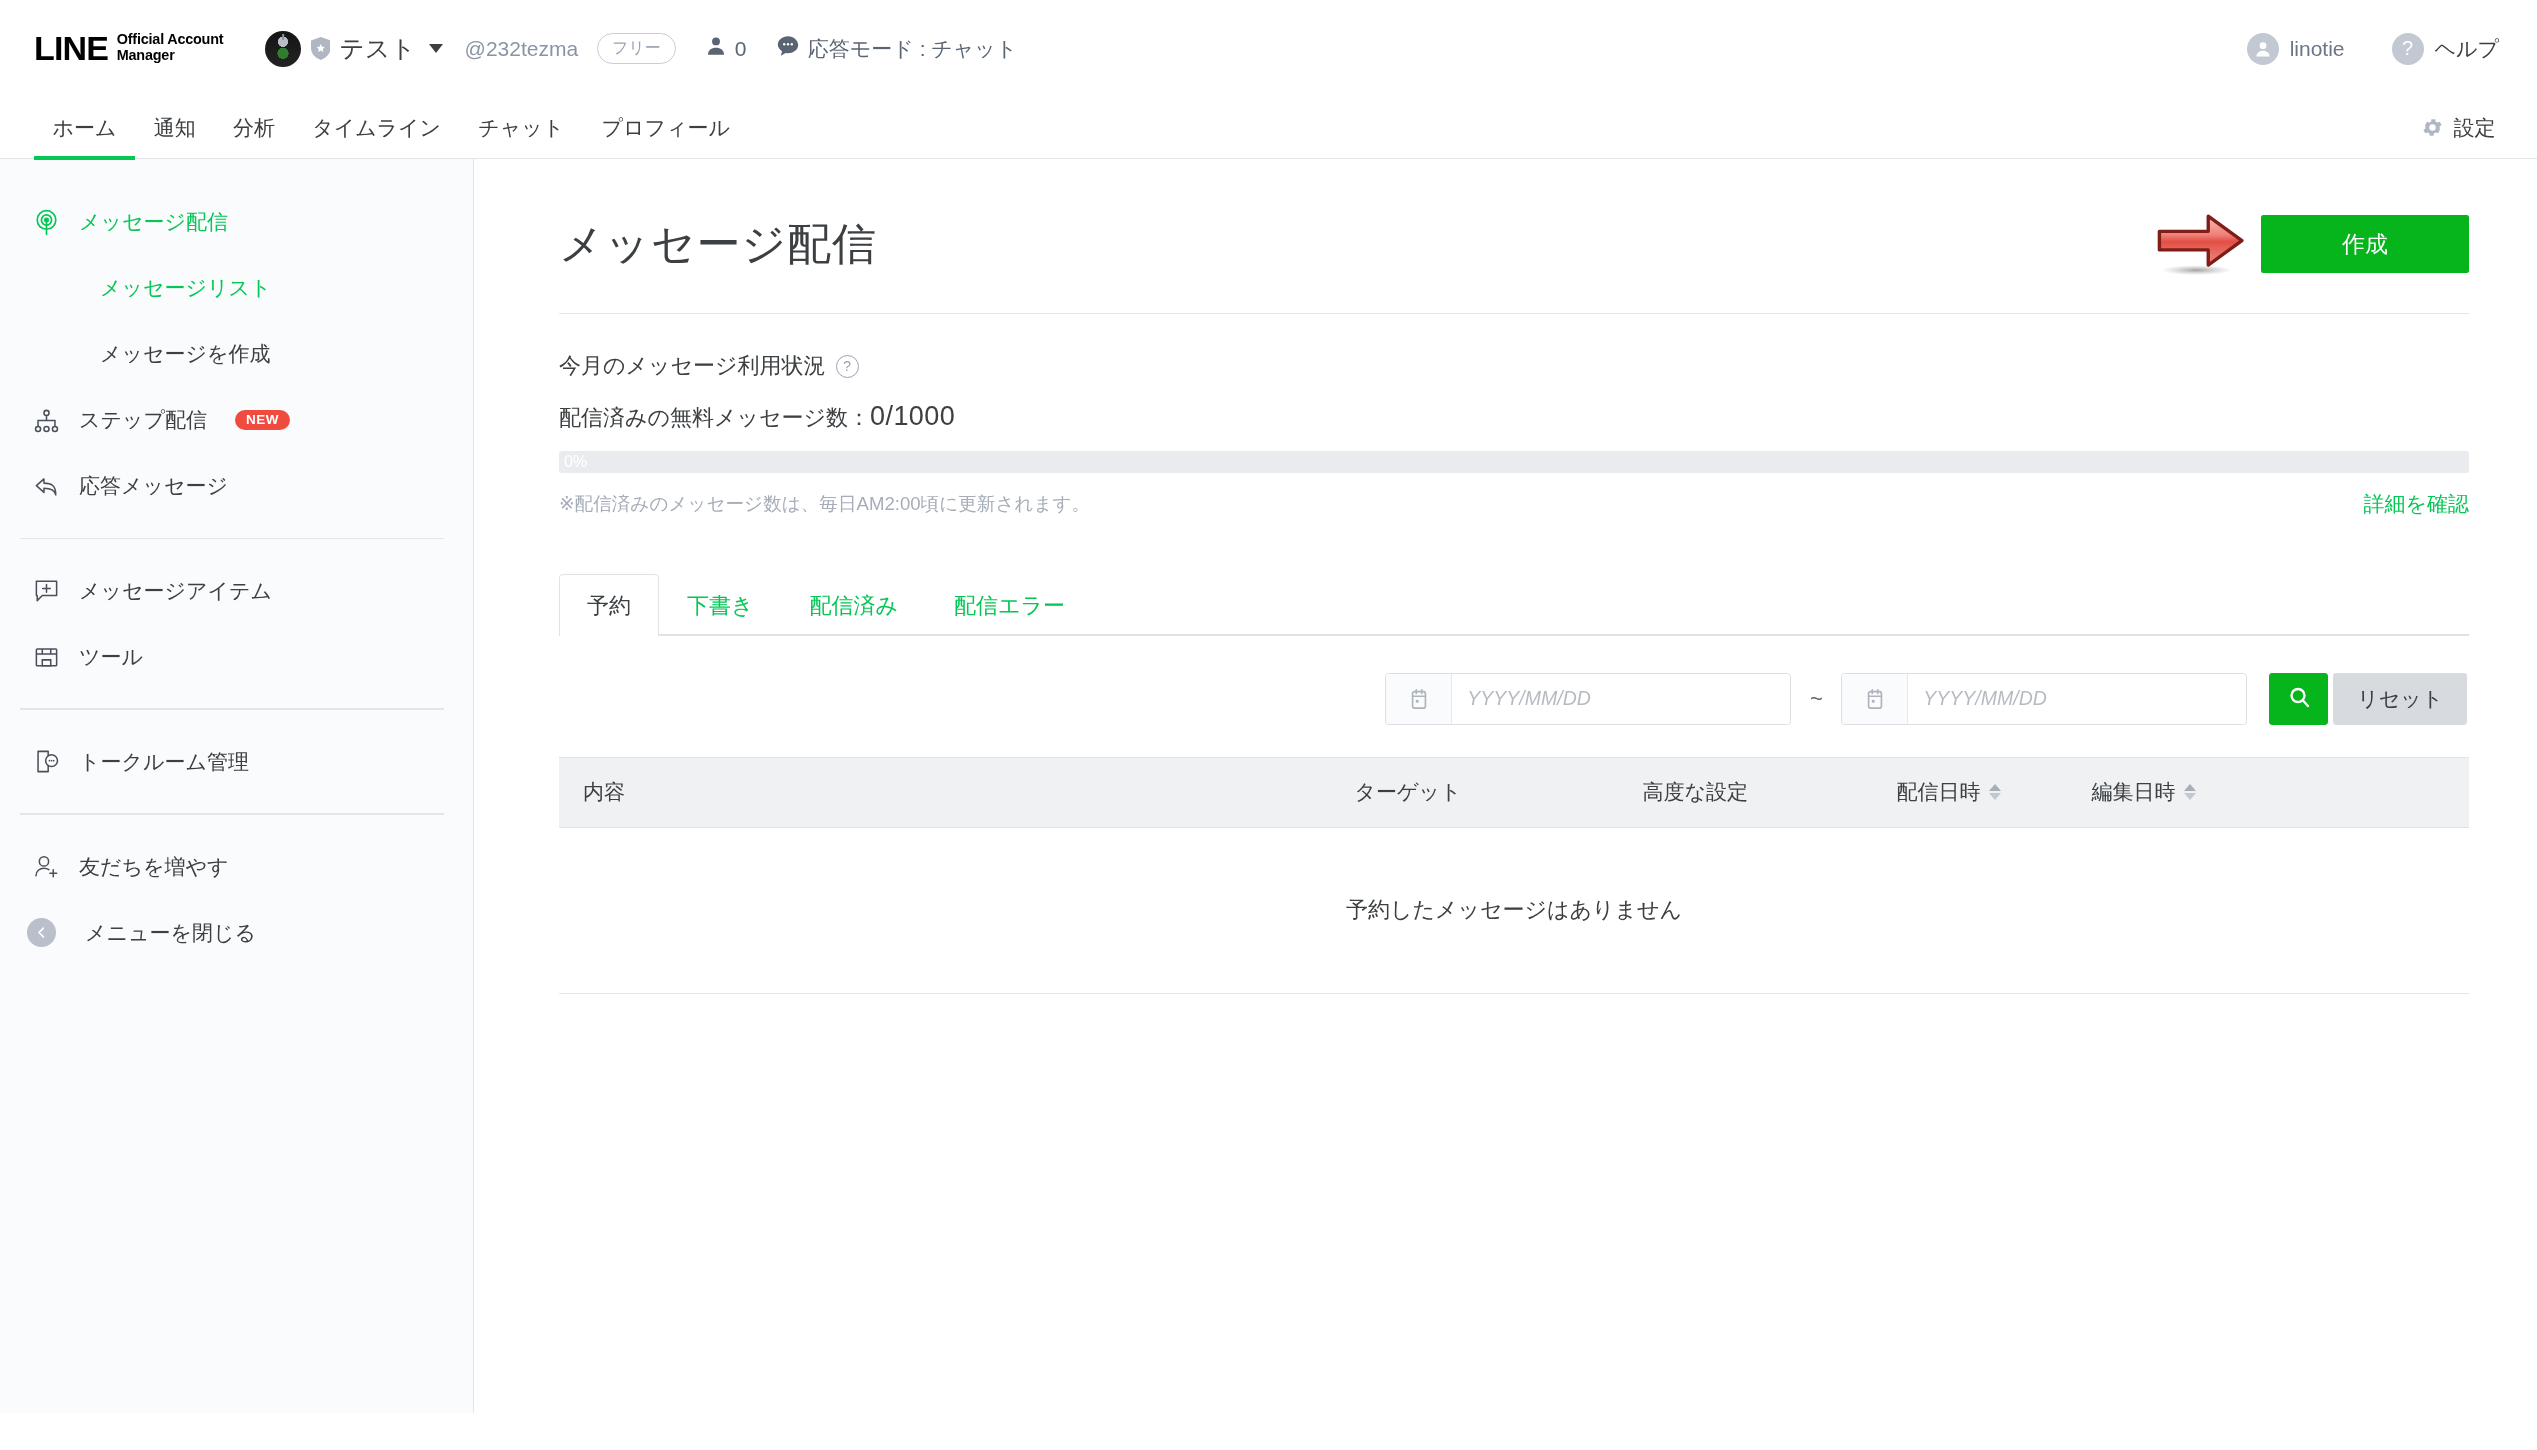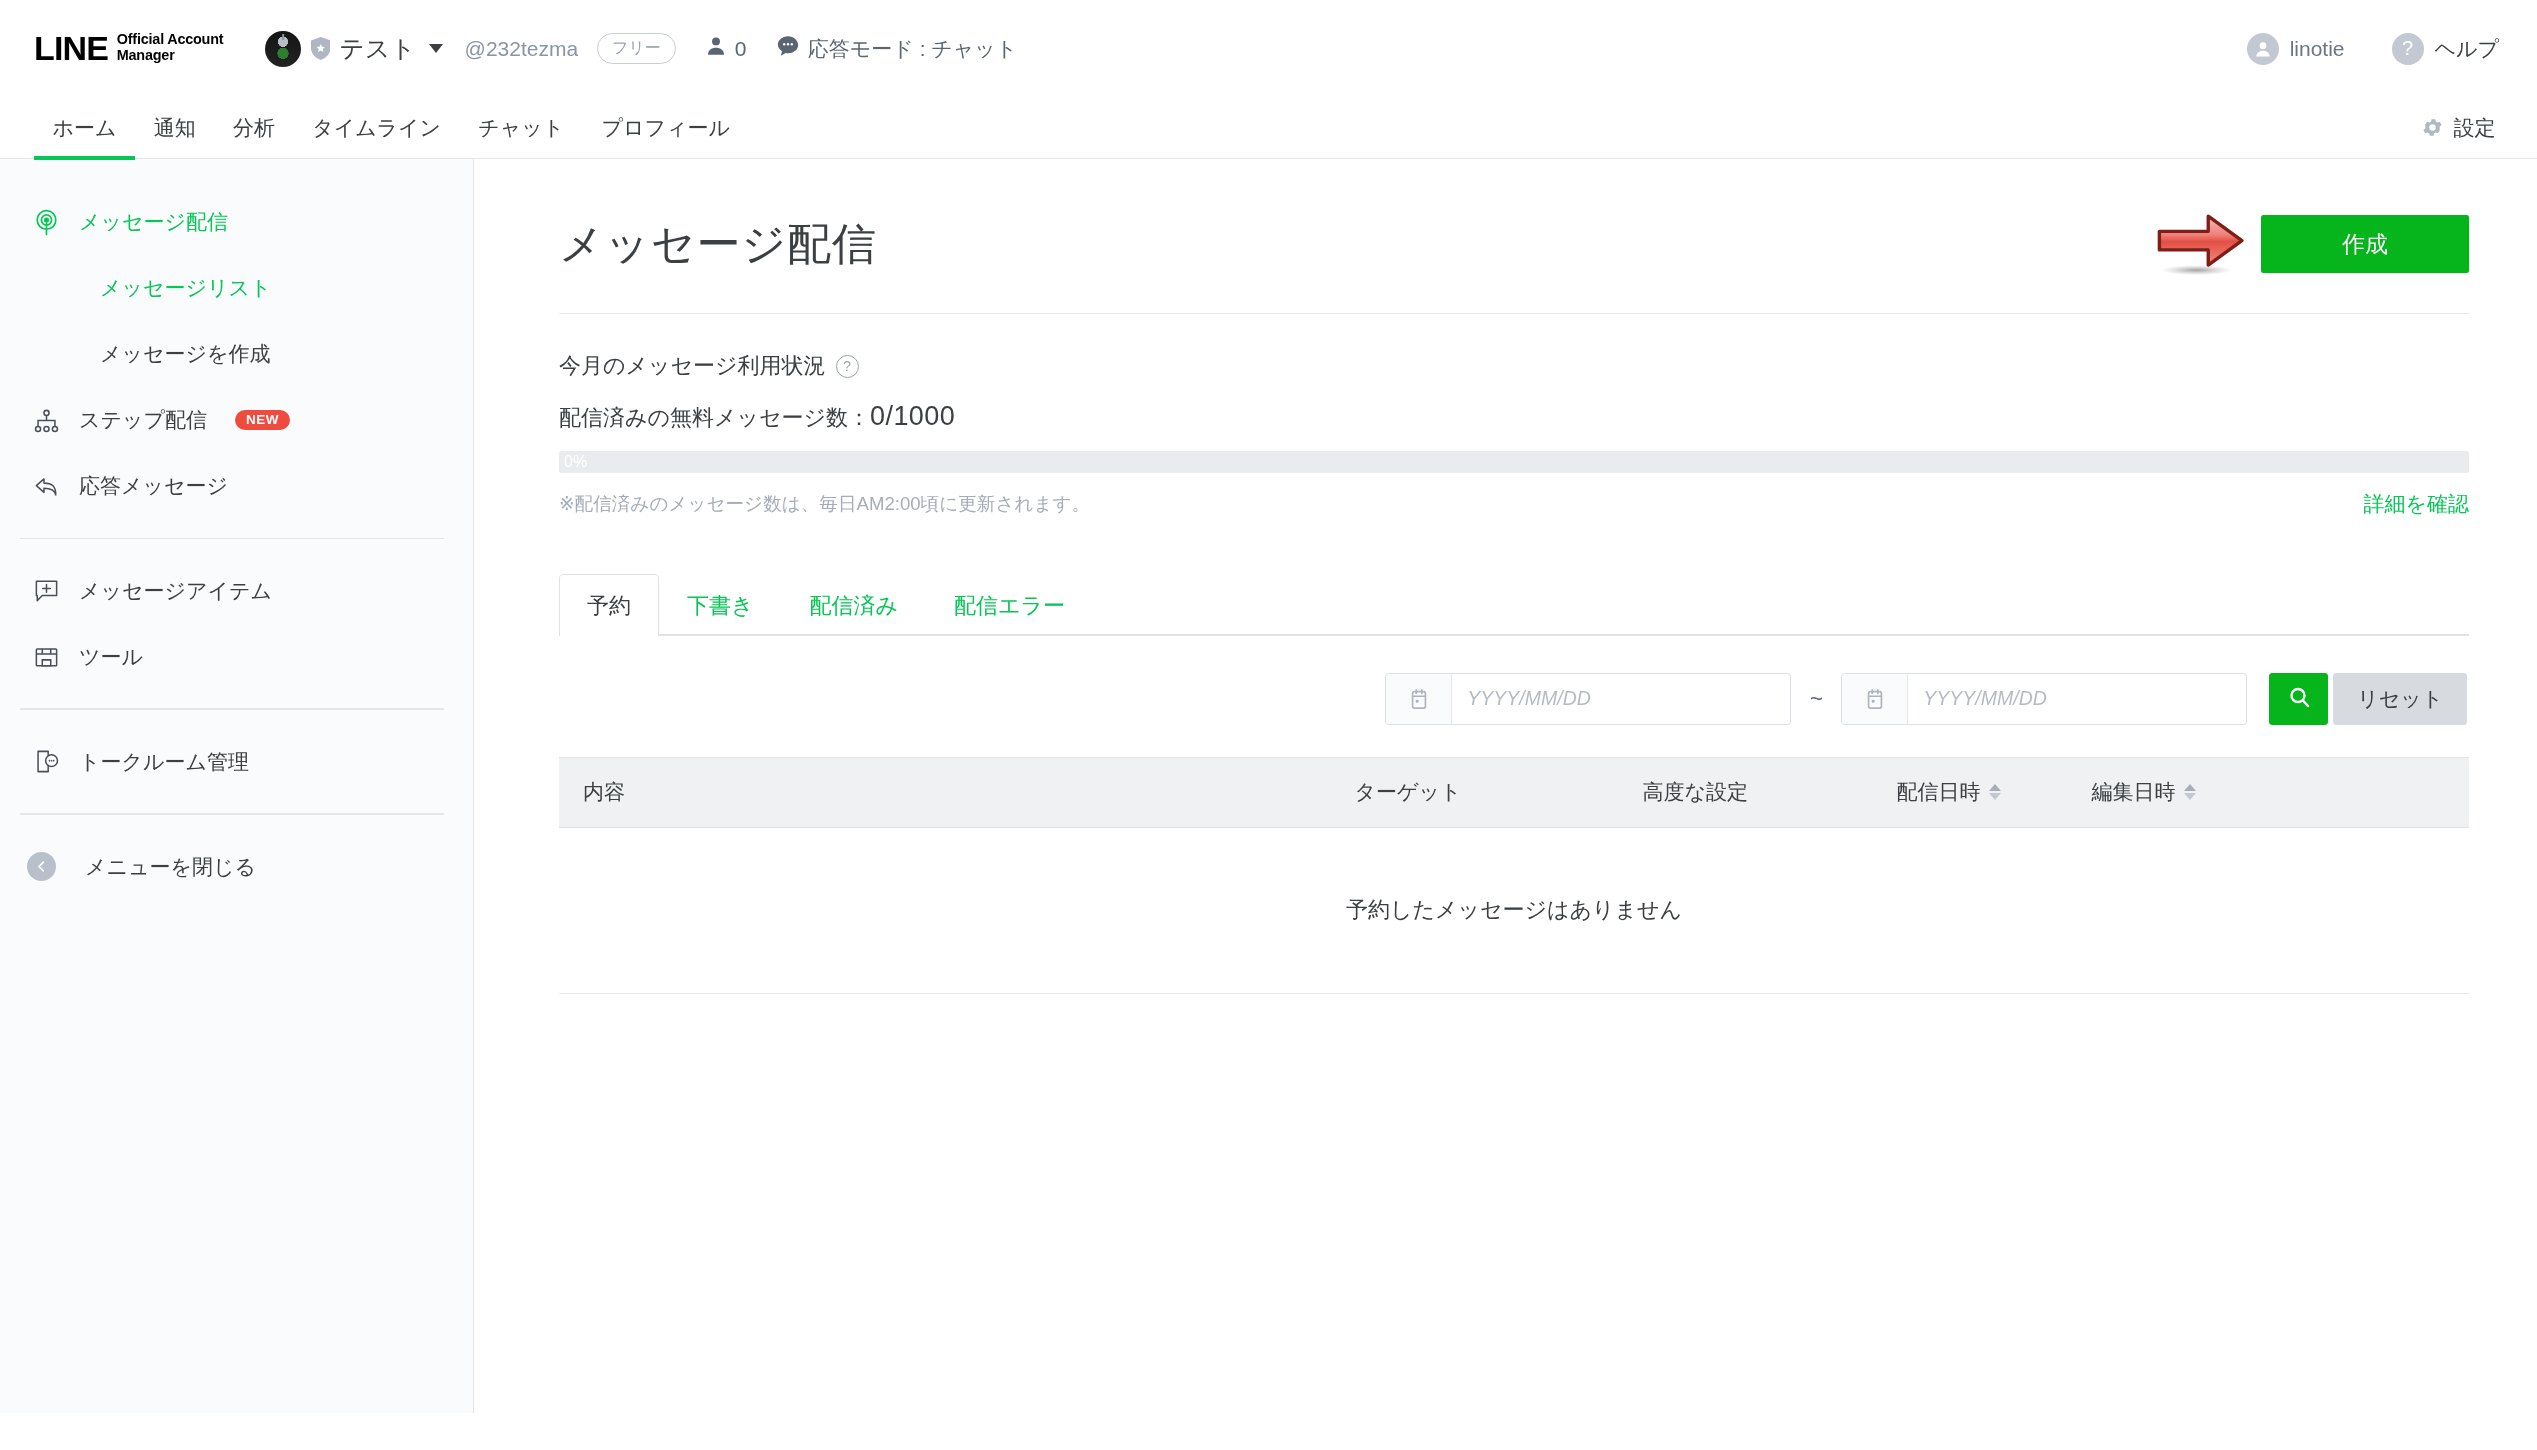--- a/index.html
+++ b/index.html
@@ -407,20 +407,30 @@
           <circle cx="22" cy="15" r="1" fill="#4a5059" stroke="none"></circle>
           <circle cx="24.5" cy="15" r="1" fill="#4a5059" stroke="none"></circle>
         </svg>
       </span>
       <span>トークルーム管理</span>
     </div>
 
 
     <div class="side-divider"></div>
 
+    <div class="side-item">
+      <span class="side-icon">
+        <svg viewBox="0 0 32 32" width="27" height="27" fill="none" stroke="#4a5059" stroke-width="1.8" stroke-linecap="round">
+          <circle cx="13" cy="10" r="5.5"></circle>
+            <path d="M3.5 27c0-5.5 4.3-9 9.5-9 2.2 0 4.2.6 5.8 1.7"></path>
+          <path d="M24 20v8M20 24h8"></path>
+        </svg>
+      </span>
+      <span>友だちを増やす</span>
+    </div>
 
     <div class="collapse-row">
       <span class="collapse-circle">
         <svg viewBox="0 0 24 24" width="15" height="15" fill="none" stroke="#ffffff" stroke-width="2.6" stroke-linecap="round" stroke-linejoin="round">
           <path d="M15 5 L8 12 L15 19"></path>
         </svg>
       </span>
       <span>メニューを閉じる</span>
     </div>
   </div>

